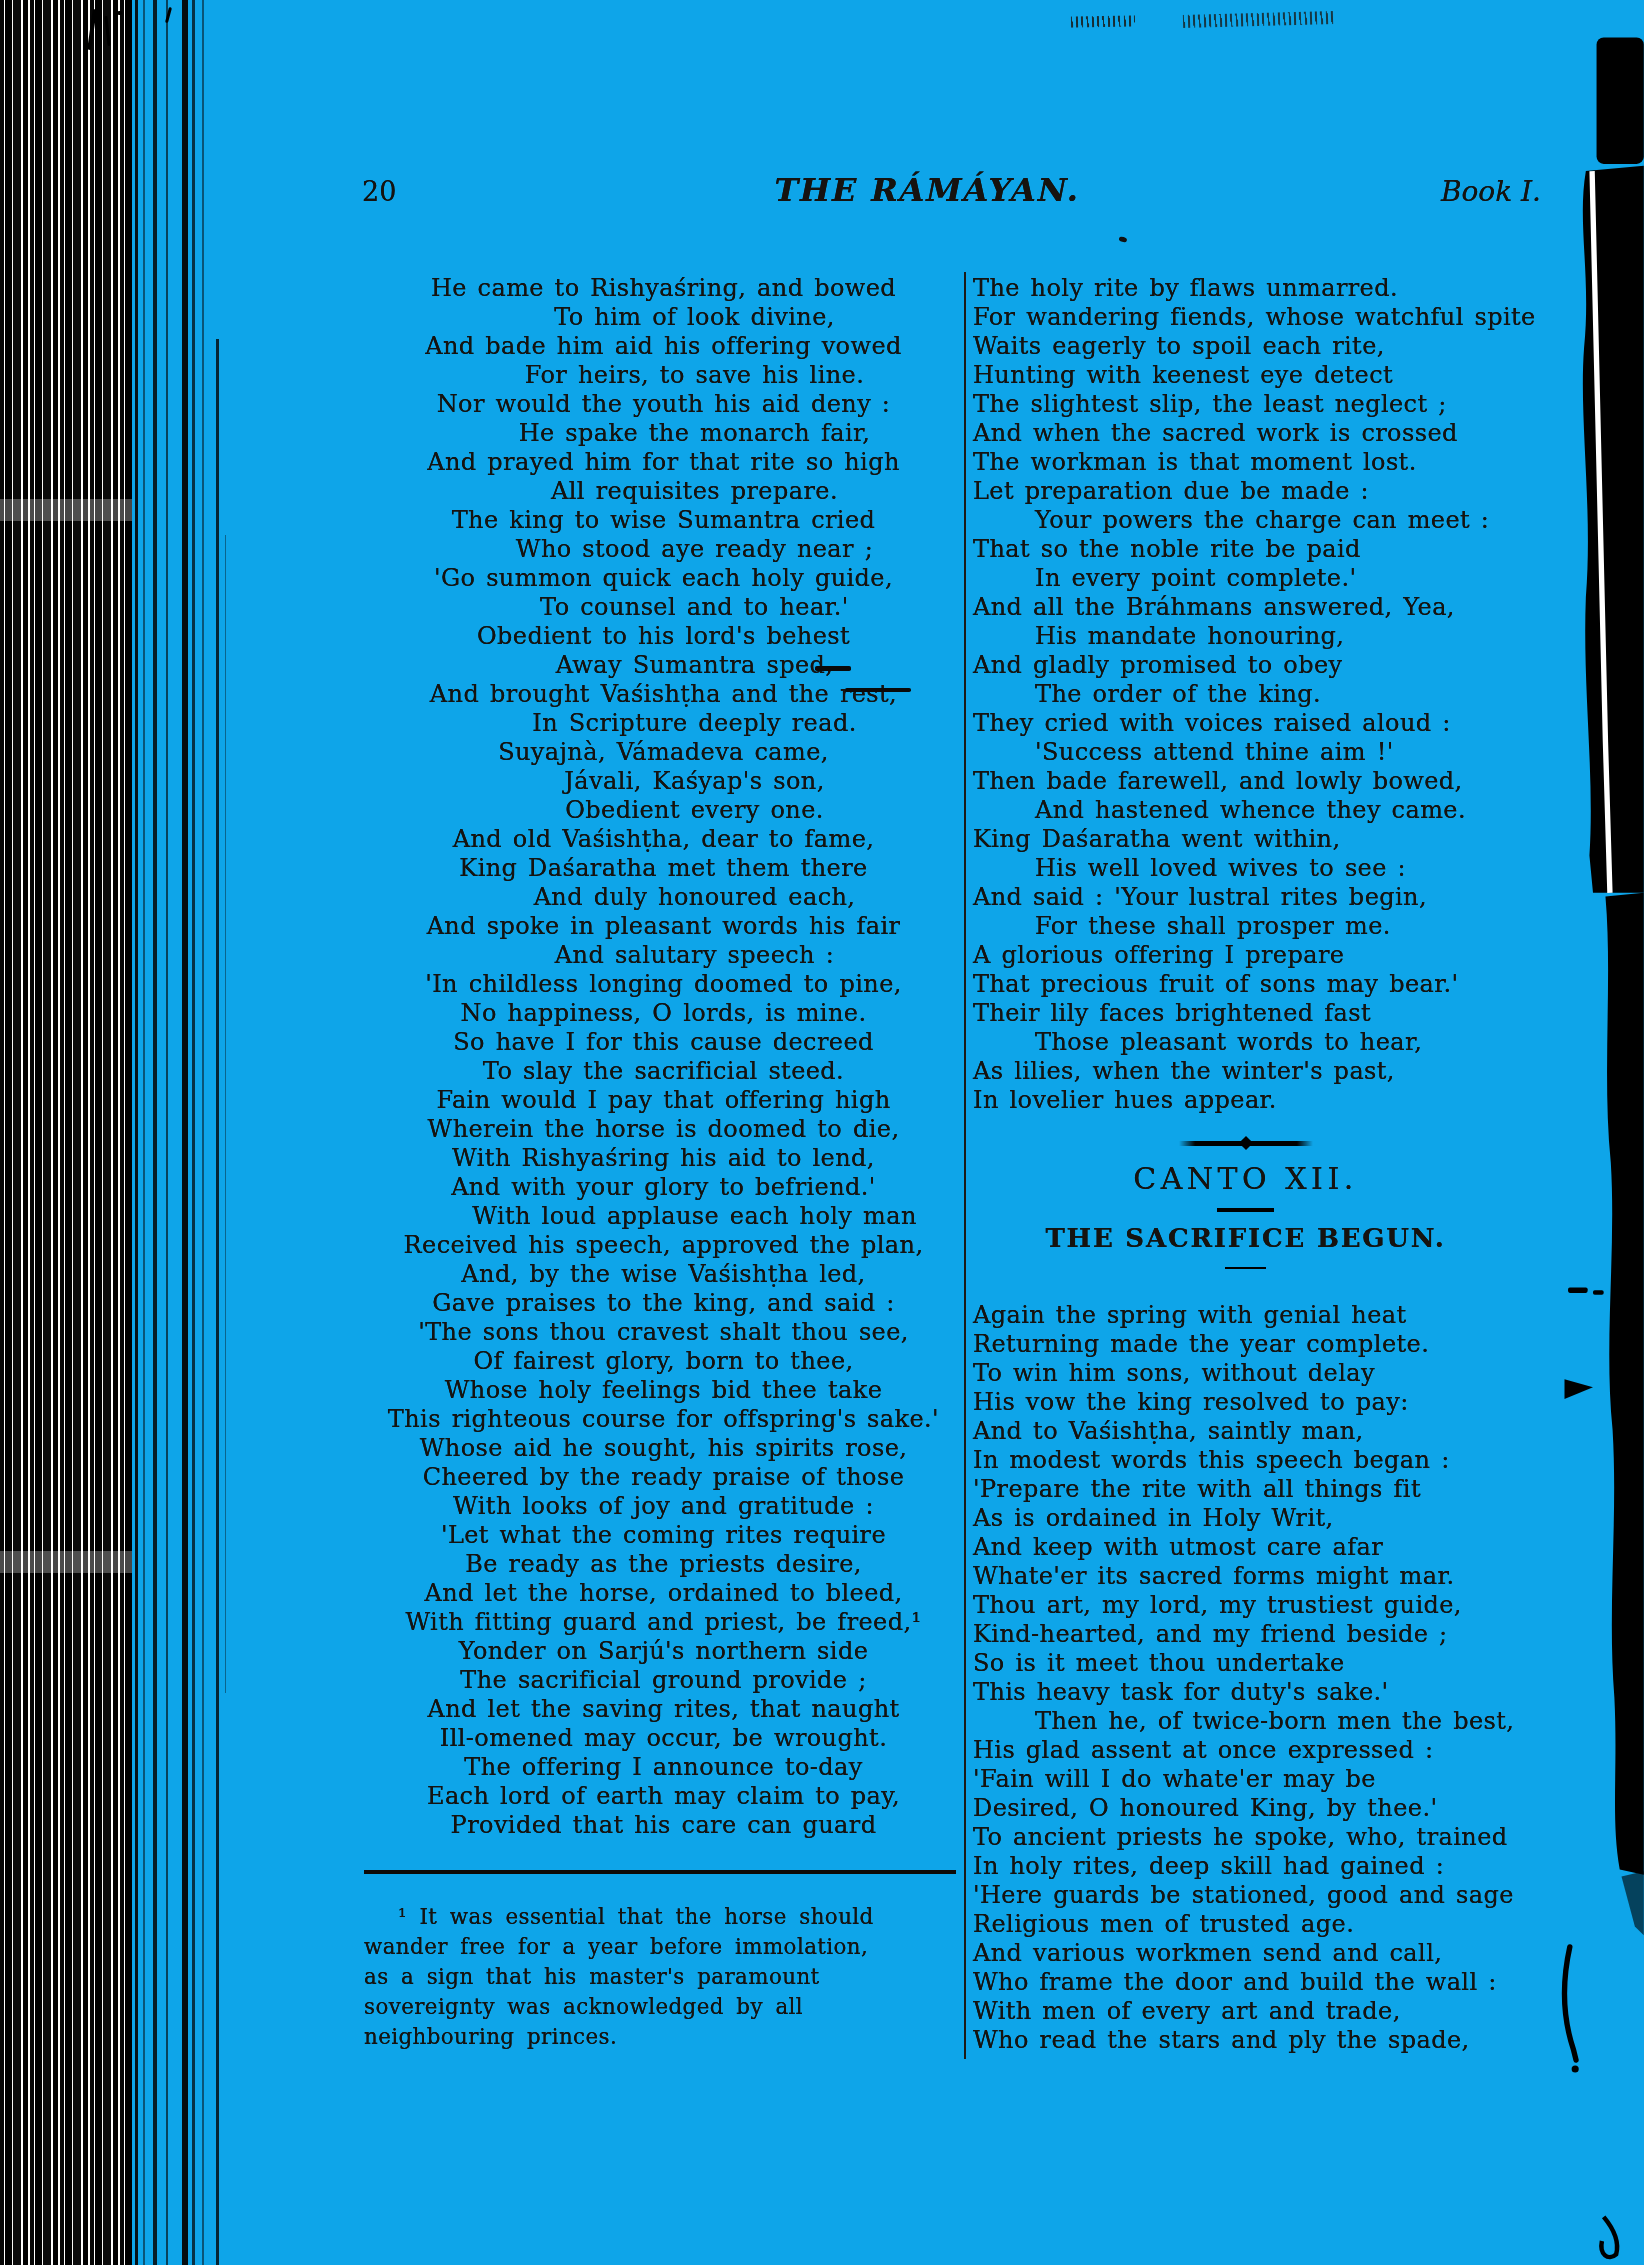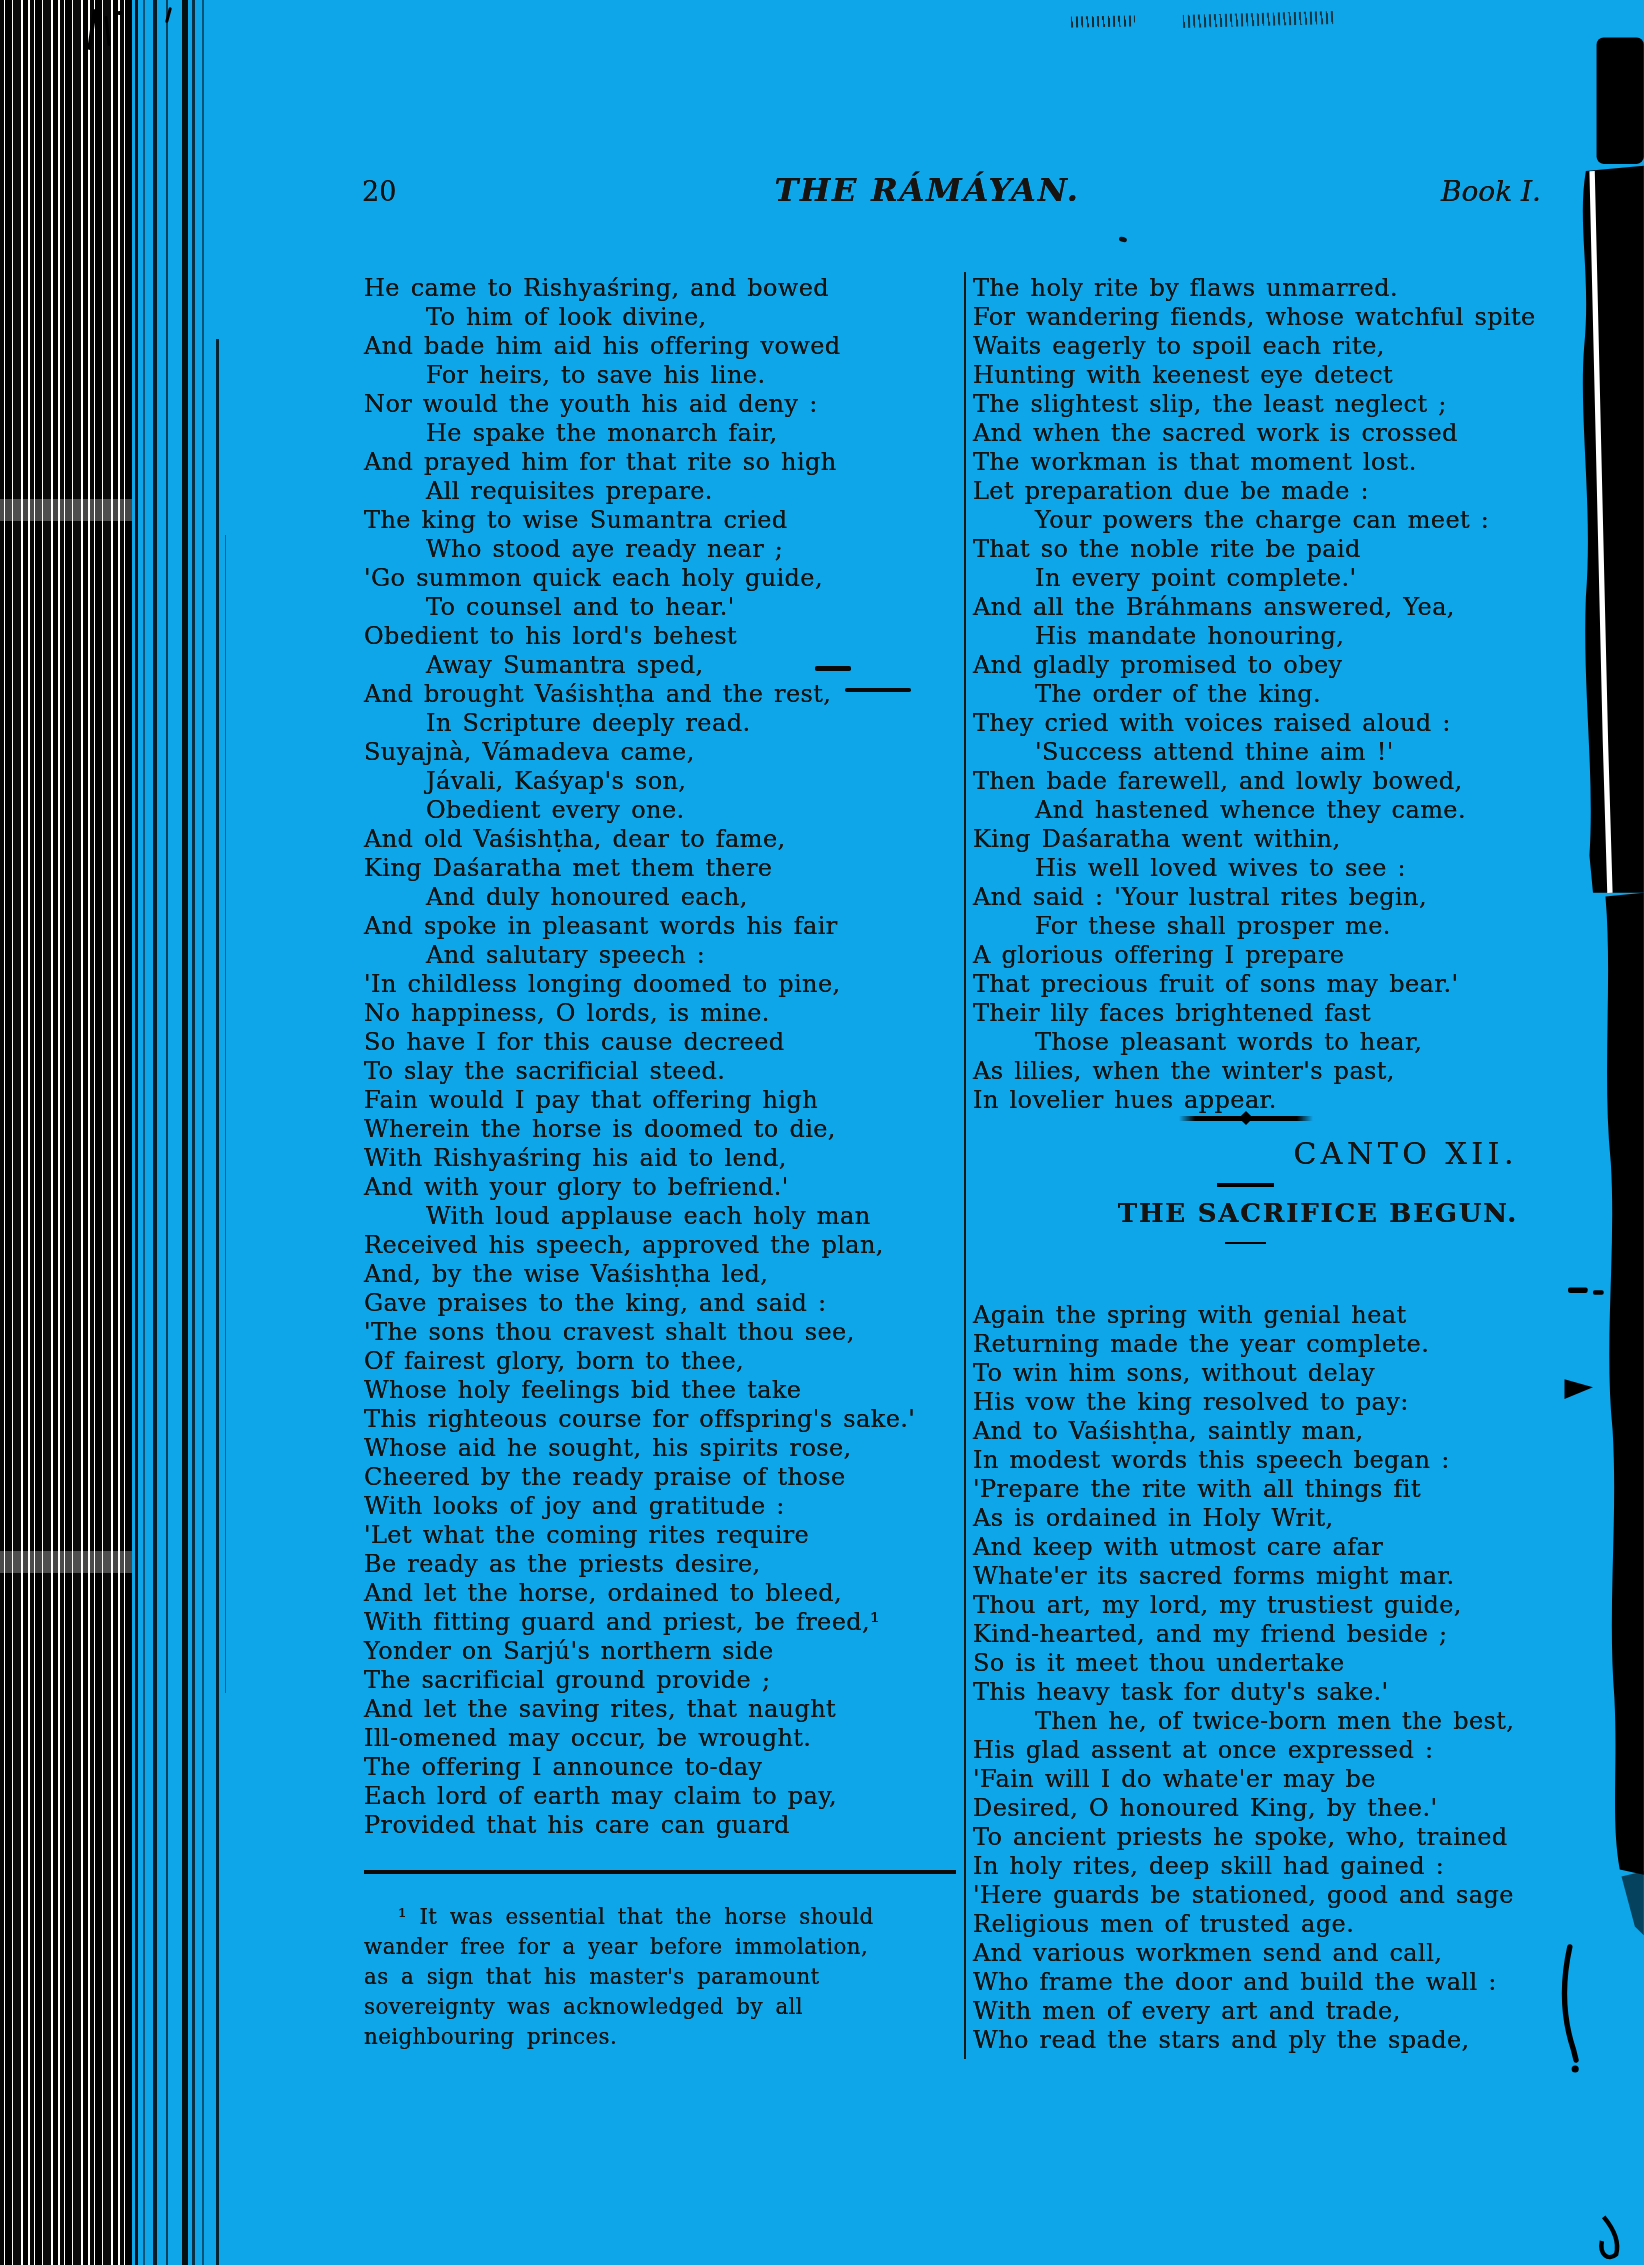--- a/index.html
+++ b/index.html
@@ -10,30 +10,30 @@
   
   .pgnum{position:absolute;left:362px;top:176px;font-size:27px;}
   .ptitle{position:absolute;left:927px;top:171px;transform:translateX(-50%);
           font-size:32px;font-weight:bold;font-style:italic;letter-spacing:1.8px;white-space:nowrap;}
   .pbook{position:absolute;right:103px;top:175px;font-size:28px;font-style:italic;white-space:nowrap;}
 
   
   .col{position:absolute;font-size:24px;letter-spacing:0.4px;word-spacing:2.7px;}
   .col .vline{white-space:nowrap;}
   .col-left{left:364px;top:274px;width:599px;}
-  .col-left .vline{height:29px;line-height:29px;}
+  .col-left .vline{height:29px;line-height:29px;text-align:center;}
   .col-right1{left:973px;top:274px;width:588px;}
   .col-right1 .vline{height:29px;line-height:29px;}
   .col-right2{left:973px;top:1301px;width:588px;}
   .col-right2 .vline{height:29px;line-height:29px;}
   .vline.ind{padding-left:62px;}
   .divider{position:absolute;left:964px;top:272px;width:1.8px;height:1787px;background:#1c1a17;}
 
   
-  .canto-block{position:absolute;left:973px;top:1116px;width:545px;text-align:right;}
+  .canto-block{position:absolute;left:973px;top:1141px;width:545px;text-align:center;}
   .ornament{position:relative;width:134px;height:5.3px;margin:0 auto;
             background:linear-gradient(90deg,transparent,#000 12%,#000 88%,transparent);}
   .ornament::after{content:"";position:absolute;left:50%;top:-2.7px;width:9.8px;height:9.8px;
                    transform:translateX(-50%) rotate(45deg);background:#000;}
   .canto-title{margin-top:14.3px;font-size:30px;letter-spacing:4.5px;white-space:nowrap;}
   .rule{height:3.6px;background:#000;margin:12.5px auto 0;}
   .rule-1{width:57px;}
   .canto-sub{margin-top:11.6px;font-size:26px;font-weight:bold;letter-spacing:1.8px;white-space:nowrap;}
   .rule-2{width:41px;height:2.7px;margin-top:13.4px;}
 

